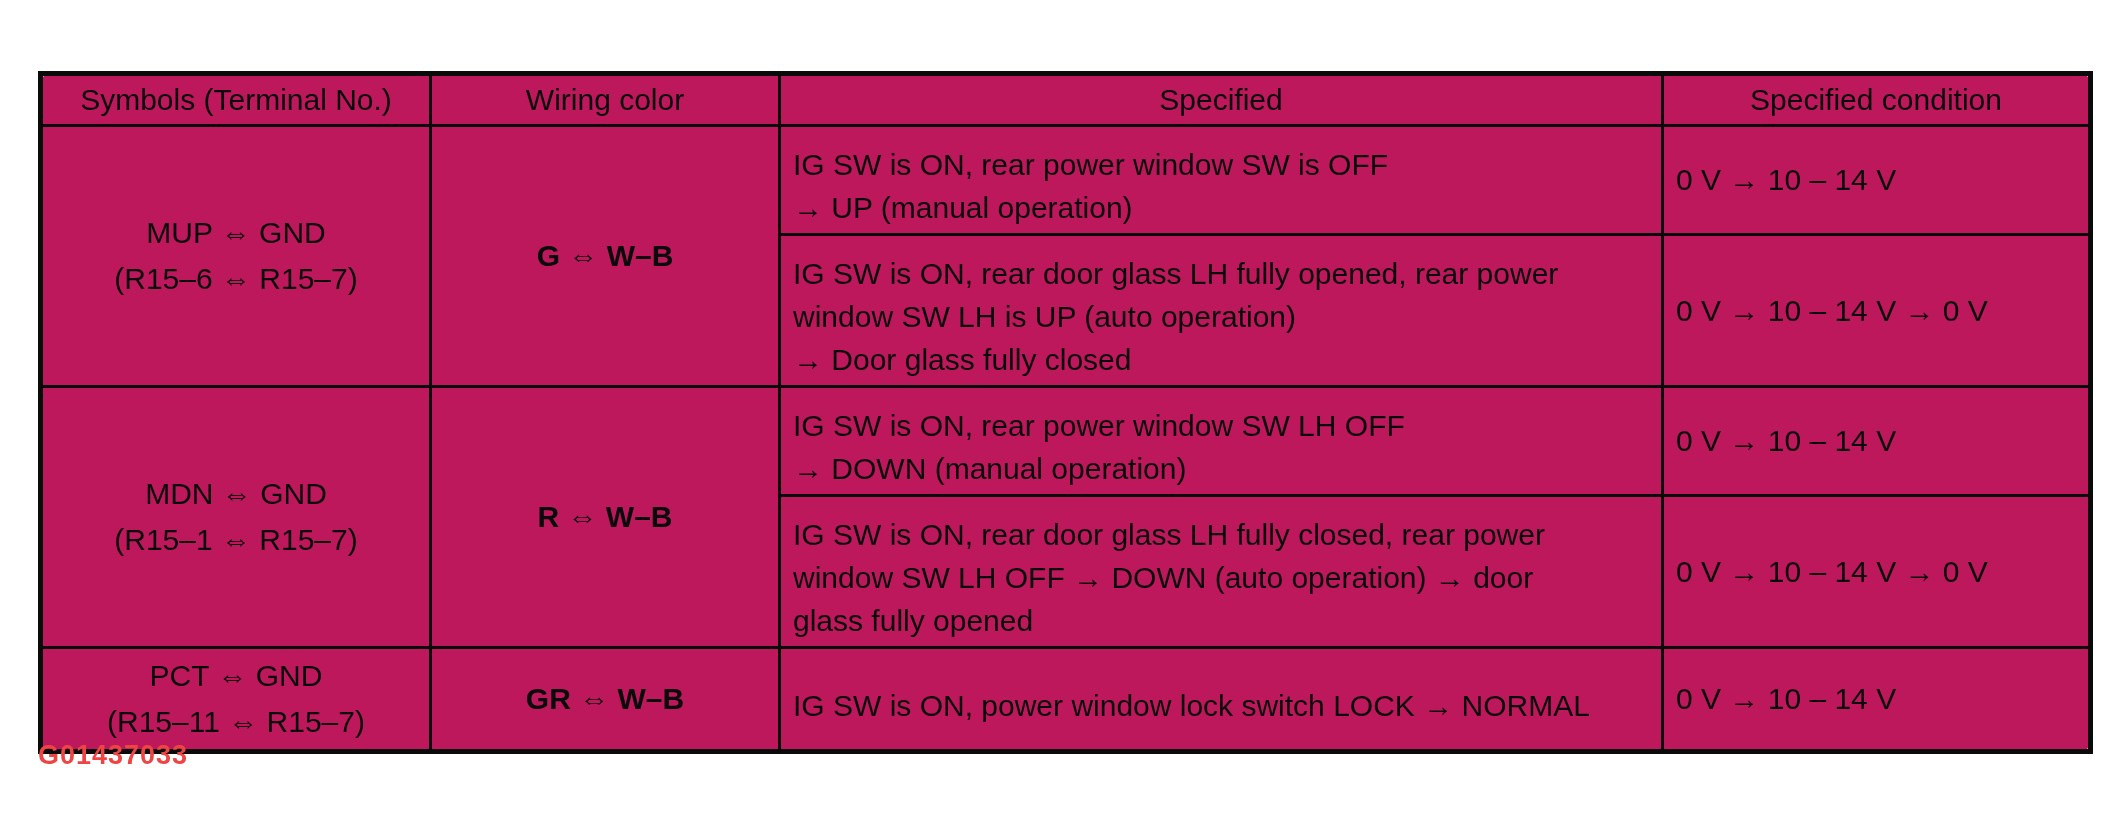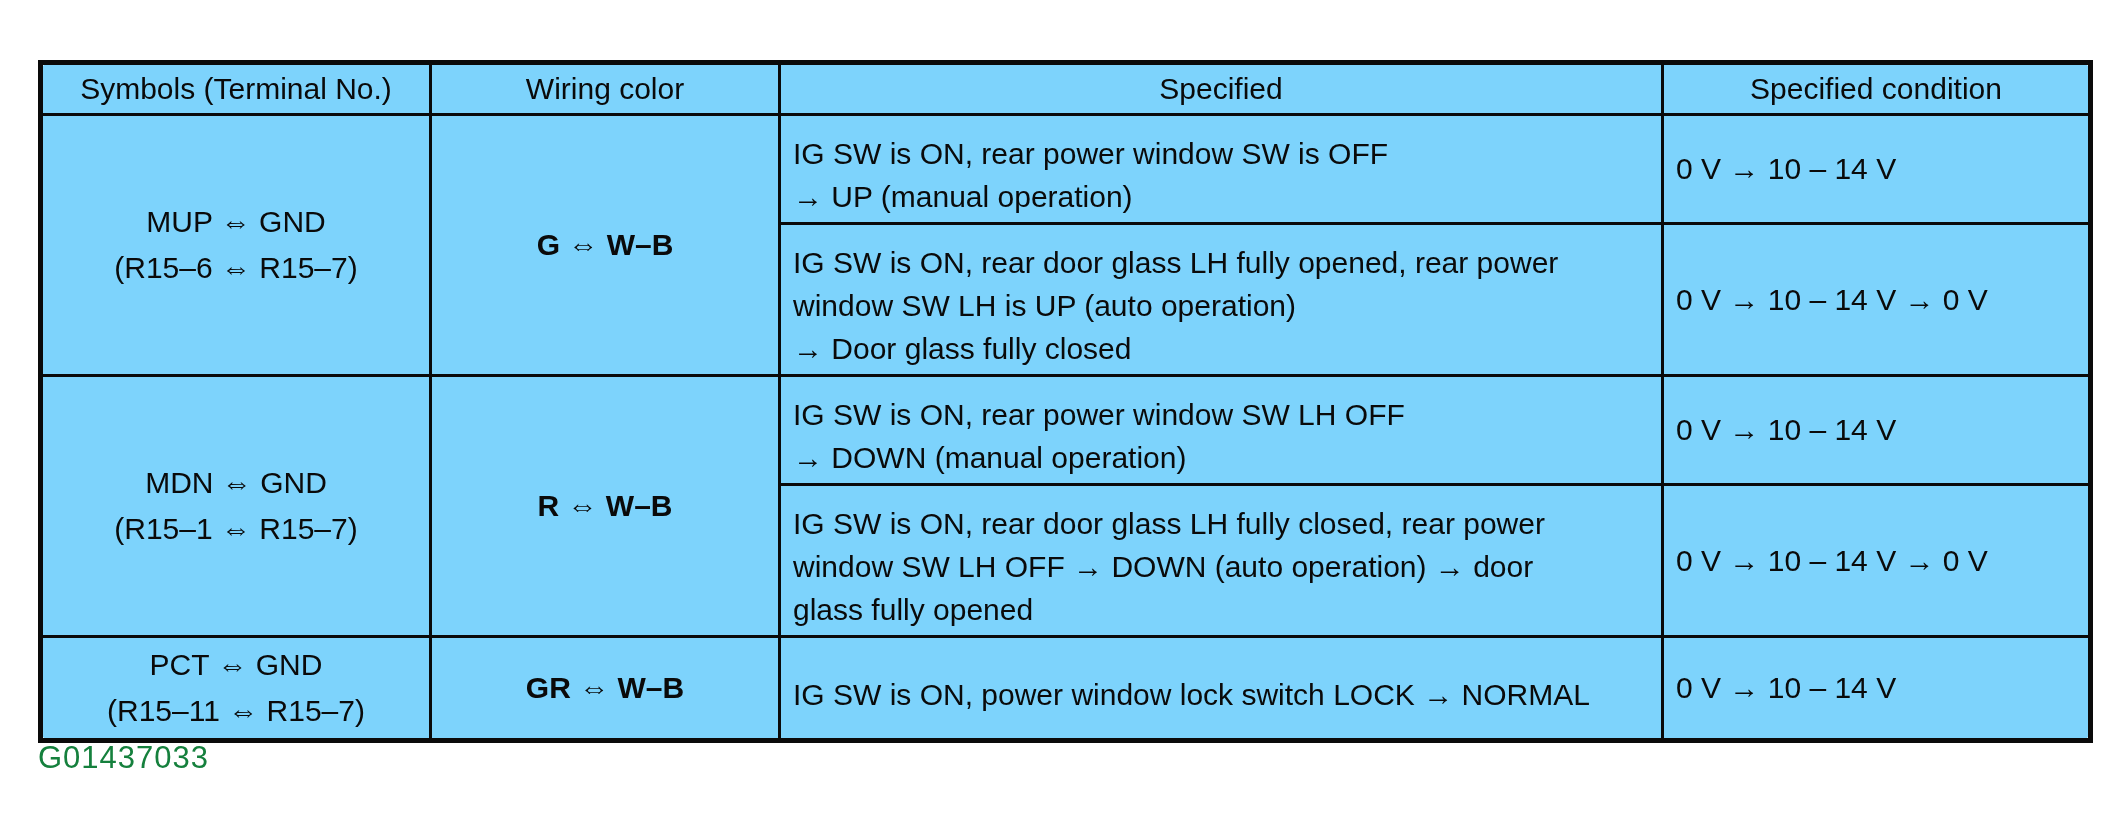--- a/index.html
+++ b/index.html
@@ -11,25 +11,25 @@
     position: relative;
     width: 2124px;
     height: 829px;
     background: #ffffff;
     font-family: "Liberation Sans", "DejaVu Sans", sans-serif;
     color: #000000;
   }
   table.spec-table {
     position: absolute;
     left: 38px;
-    top: 60px;
+    top: 71px;
     width: 2050px;
     border-collapse: collapse;
     table-layout: fixed;
-    background: #7dd3fc;
+    background: #be185d;
     border-radius: 19px;
   }
   table.spec-table th,
   table.spec-table td {
     border: 3px solid #0a0a0a;
     font-size: 30px;
     color: #0a0a0a;
     overflow: hidden;
   }
   table.spec-table {
@@ -71,23 +71,24 @@
     text-align: left;
     vertical-align: middle;
     white-space: pre-line;
     padding: 4px 8px 4px 12px;
     margin-left: 44px;
   }
   .figure-id {
     position: absolute;
     left: 38px;
     top: 740px;
-    font-size: 31px;
-    color: #15803d;
+    font-size: 27px;
+    color: #ef4444;
     letter-spacing: 1px;
+    font-weight: bold;
   }
 </style>
 </head>
 <body>
 
 <div class="page">
 
   <table class="spec-table">
     <colgroup>
       <col style="width:390px">

